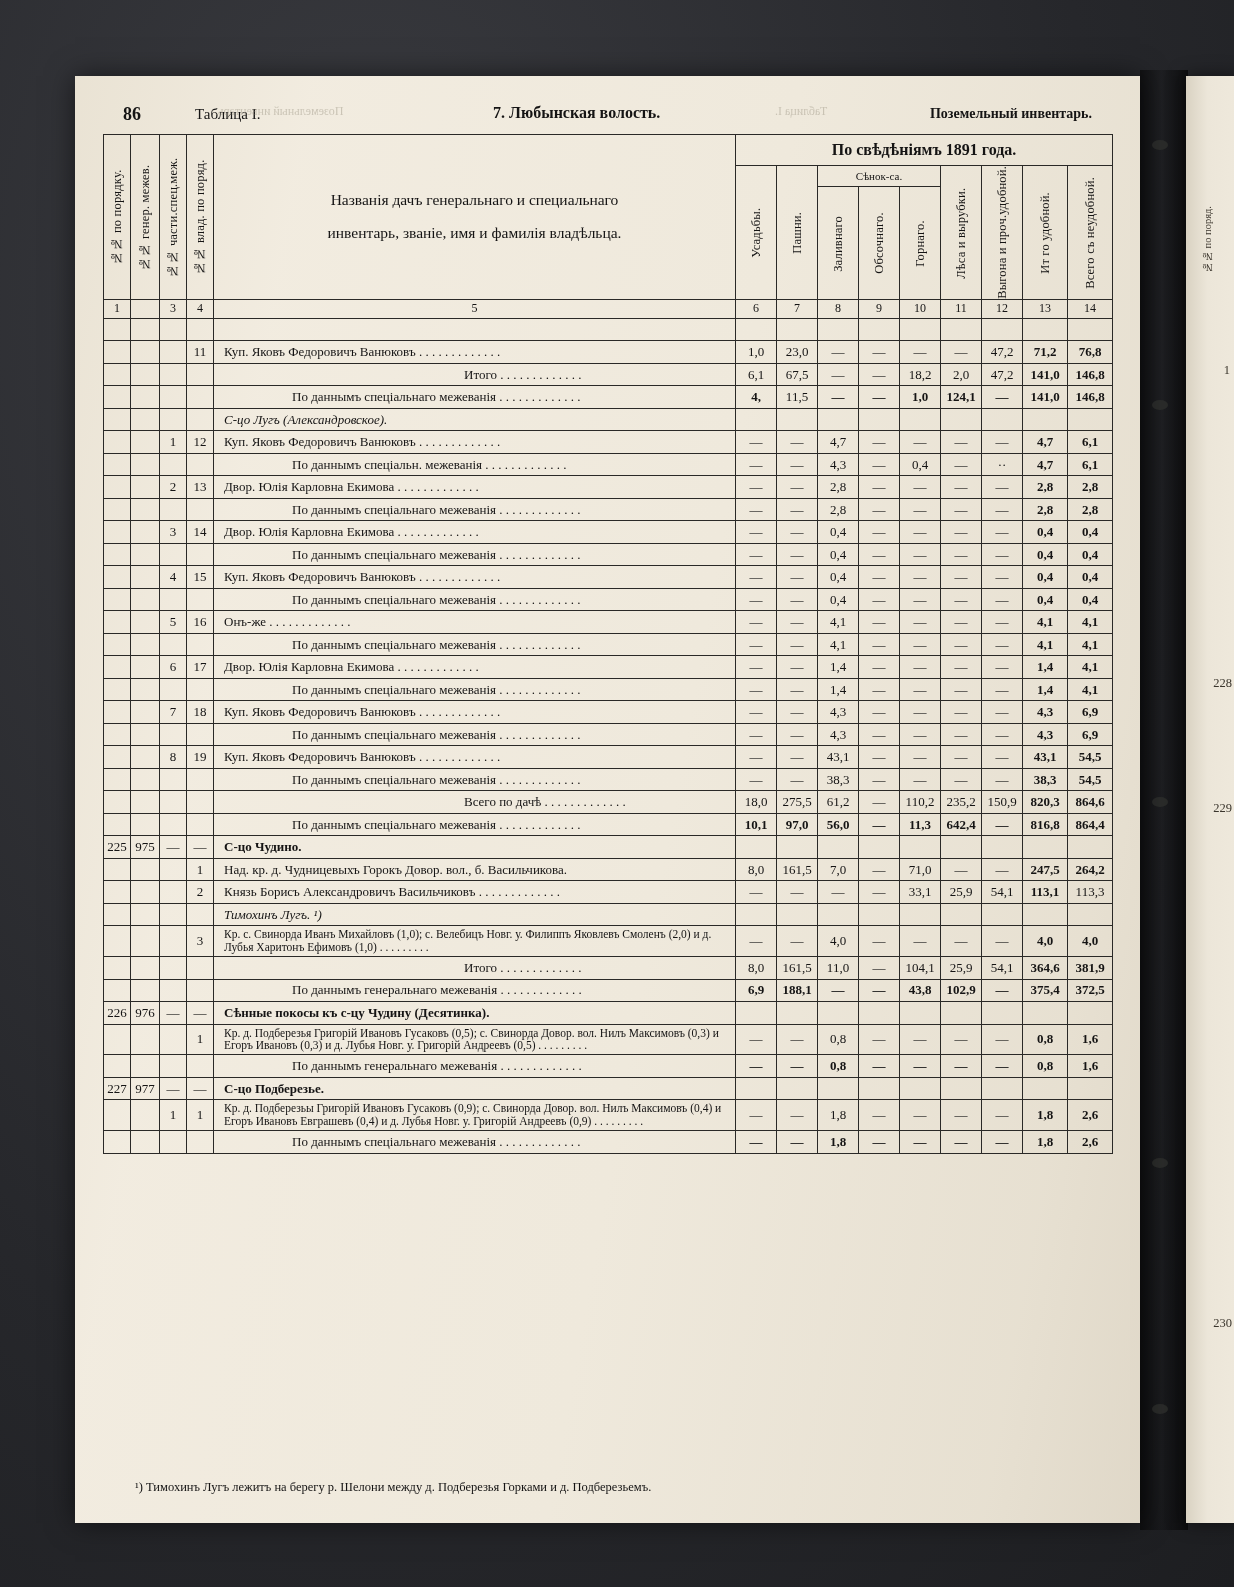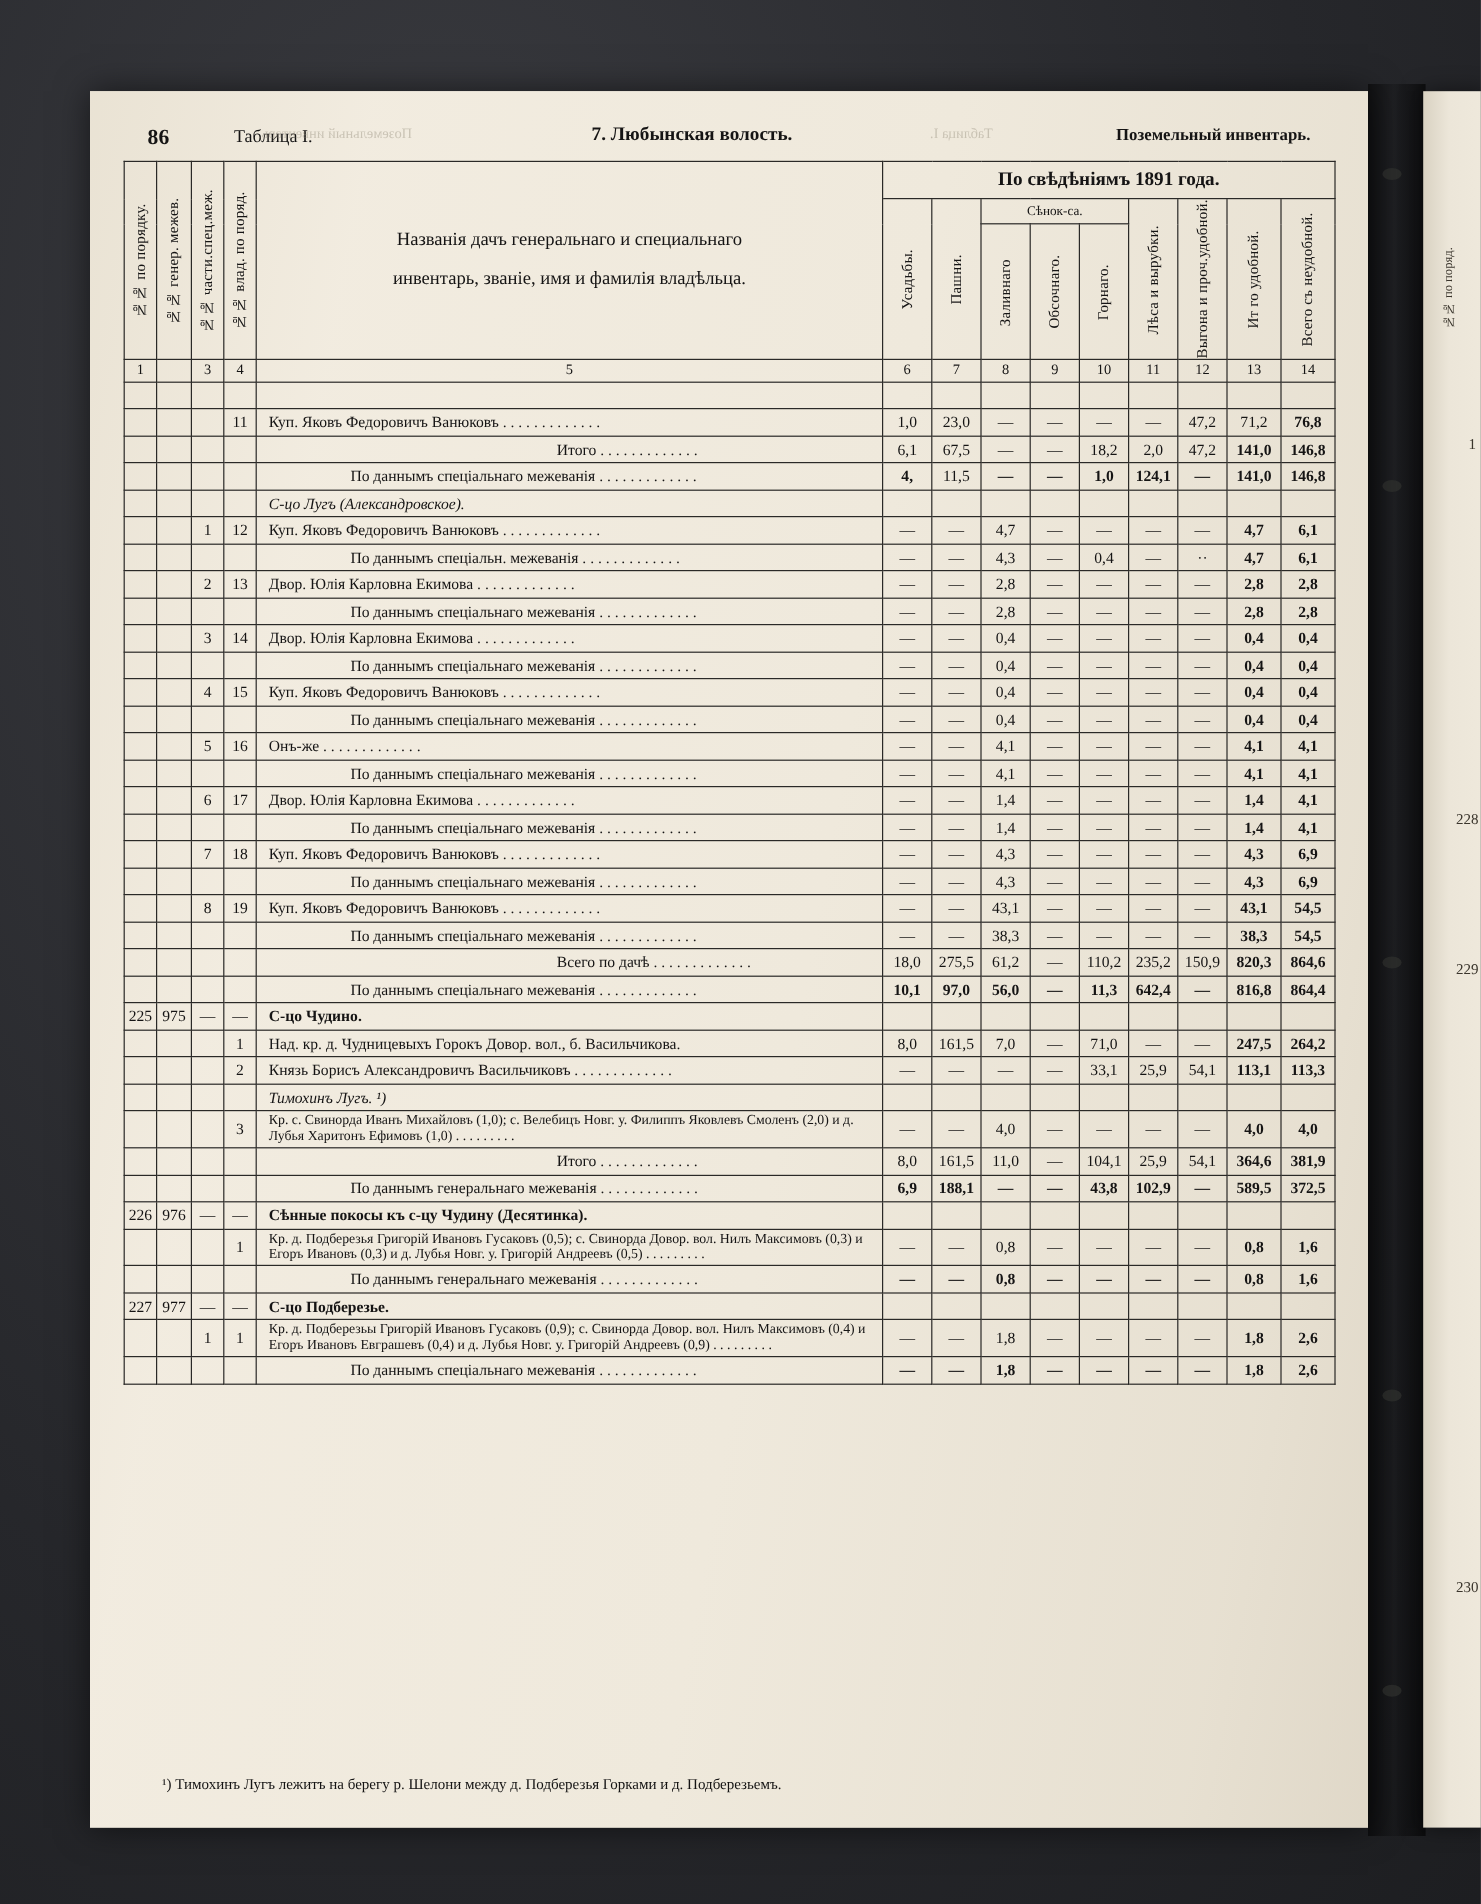--- a/index.html
+++ b/index.html
@@ -220,21 +220,21 @@
             <td class="c-name">
               <span class="name-line" style="padding-left: 10px;">Куп. Яковъ Федоровичъ Ванюковъ  . . . . . . . . . . . . .</span>
             </td>
             <td class="c-num">1,0</td>
             <td class="c-num">23,0</td>
             <td class="c-num">—</td>
             <td class="c-num">—</td>
             <td class="c-num">—</td>
             <td class="c-num">—</td>
             <td class="c-num">47,2</td>
-            <td class="c-num w44" style="font-weight: normal;">71,2</td>
+            <td class="c-num w44" style="font-weight: bold;">71,2</td>
             <td class="c-num w44" style="font-weight: bold;">76,8</td>
           </tr>
           <tr class="brow">
             <td class="c-narrow"></td>
             <td class="c-narrow"></td>
             <td class="c-narrow"></td>
             <td class="c-narrow"></td>
             <td class="c-name">
               <span class="name-line" style="padding-left: 250px;">Итого  . . . . . . . . . . . . .</span>
             </td>
@@ -653,21 +653,21 @@
               <span class="name-line" style="padding-left: 10px;">Князь Борисъ Александровичъ Васильчиковъ  . . . . . . . . . . . . .</span>
             </td>
             <td class="c-num">—</td>
             <td class="c-num">—</td>
             <td class="c-num">—</td>
             <td class="c-num">—</td>
             <td class="c-num">33,1</td>
             <td class="c-num">25,9</td>
             <td class="c-num">54,1</td>
             <td class="c-num w44" style="font-weight: bold;">113,1</td>
-            <td class="c-num w44" style="font-weight: bold;">113,3</td>
+            <td class="c-num w44" style="font-weight: normal;">113,3</td>
           </tr>
           <tr class="brow">
             <td class="c-narrow"></td>
             <td class="c-narrow"></td>
             <td class="c-narrow"></td>
             <td class="c-narrow"></td>
             <td class="c-name">
               <span class="name-line" style="padding-left: 10px; font-style: italic;">Тимохинъ Лугъ. ¹)</span>
             </td>
             <td class="c-num"></td>
@@ -724,21 +724,21 @@
             <td class="c-name">
               <span class="name-line" style="padding-left: 78px;">По даннымъ генеральнаго межеванія  . . . . . . . . . . . . .</span>
             </td>
             <td class="c-num" style="font-weight: bold;">6,9</td>
             <td class="c-num" style="font-weight: bold;">188,1</td>
             <td class="c-num" style="font-weight: bold;">—</td>
             <td class="c-num" style="font-weight: bold;">—</td>
             <td class="c-num" style="font-weight: bold;">43,8</td>
             <td class="c-num" style="font-weight: bold;">102,9</td>
             <td class="c-num" style="font-weight: bold;">—</td>
-            <td class="c-num w44" style="font-weight: bold;">589,5</td>
+            <td class="c-num w44" style="font-weight: bold;">375,4</td>
             <td class="c-num w44" style="font-weight: bold;">372,5</td>
           </tr>
           <tr class="brow">
             <td class="c-narrow">226</td>
             <td class="c-narrow">976</td>
             <td class="c-narrow">—</td>
             <td class="c-narrow">—</td>
             <td class="c-name">
               <span class="name-line" style="padding-left: 10px; font-weight: bold;">Сѣнные покосы къ с-цу Чудину (Десятинка).</span>
             </td>

